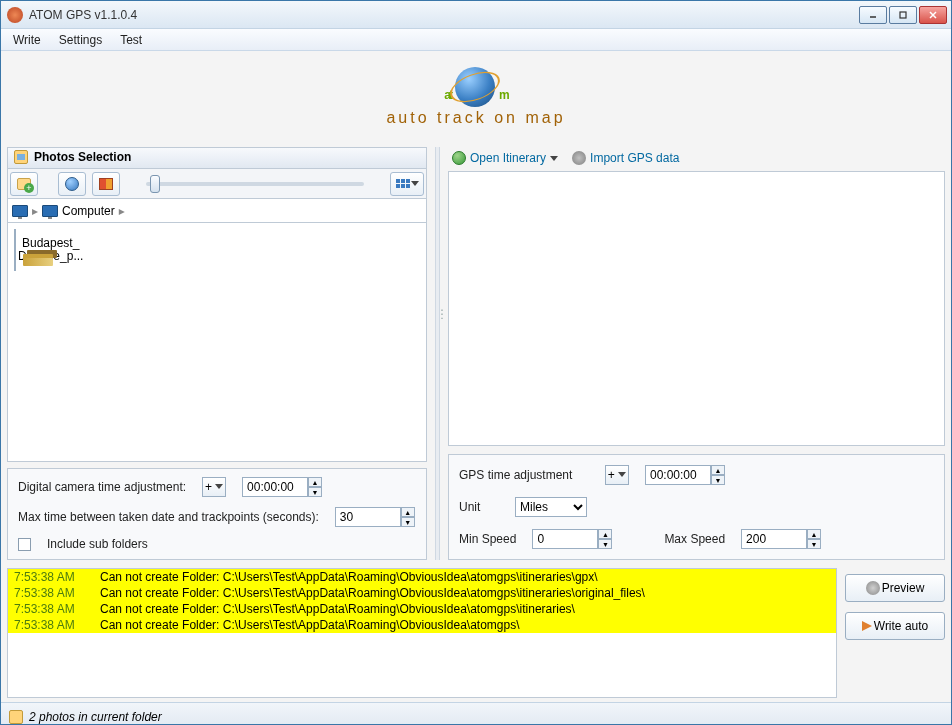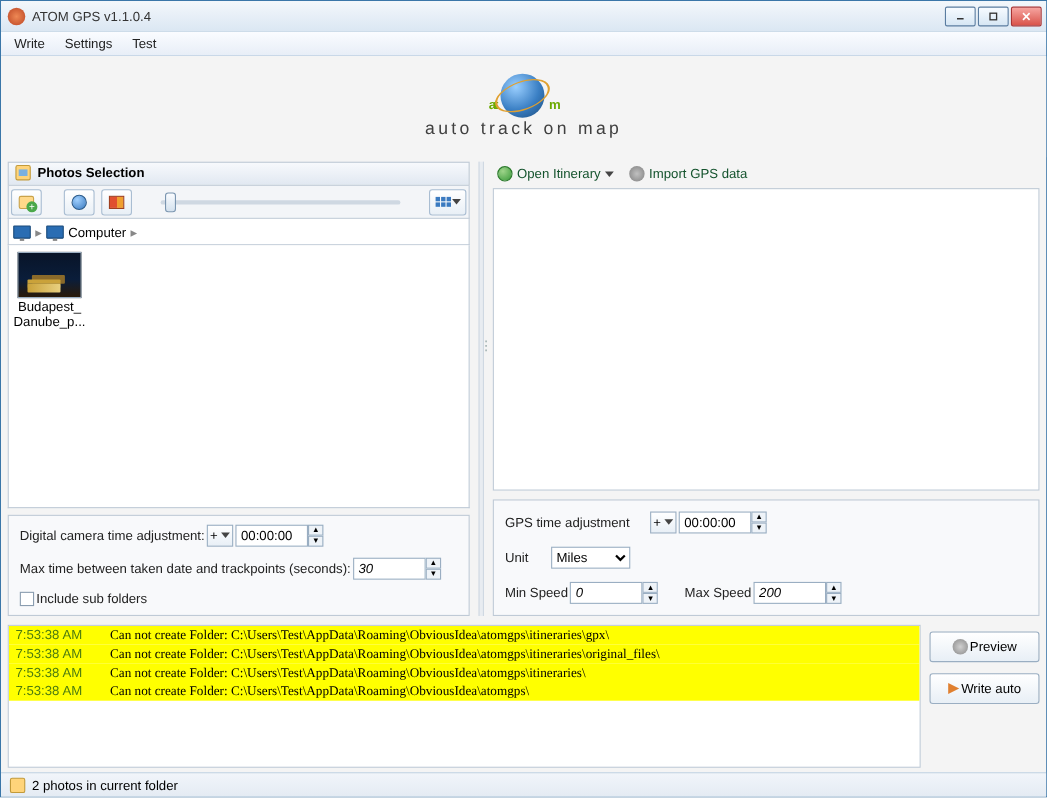--- a/index.html
+++ b/index.html
@@ -20,21 +20,21 @@
 .menubar .mi { padding: 2px 8px; color: #222; cursor: default; border-radius:2px;}
 
 
 .client { flex: 1; background: #f4f4f4; display: flex; flex-direction: column; position: relative; }
 
 
 .logo-area { height: 92px; display:flex; flex-direction:column; align-items:center; justify-content:center; background: #f4f4f4; }
 .logo-area .logo { font-size: 42px; font-weight: 600; color: #6ca900; letter-spacing: -2px; line-height: 0.8; font-family: "Trebuchet MS", sans-serif;}
 .logo-area .logo .globe { display:inline-block; width:40px; height:40px; vertical-align: -8px; background: radial-gradient(circle at 35% 30%, #9acfff 0%, #3a7fc4 55%, #1a4a7a 100%); border-radius:50%; position:relative; margin: 0 4px;}
 .logo-area .logo .globe::before { content:""; position:absolute; inset:-6px; border:2px solid #e0a030; border-radius:50%; transform:rotate(-20deg) scaleY(.5);}
-.logo-area .tagline { color:#404040; font-size:16px; letter-spacing:3px; margin-top:2px; font-family:"Trebuchet MS",sans-serif;}
+.logo-area .tagline { color:#a16207; font-size:16px; letter-spacing:3px; margin-top:2px; font-family:"Trebuchet MS",sans-serif;}
 
 
 .middle { flex: 1; display:flex; padding: 4px 6px; gap: 8px; min-height: 0; }
 .leftpane, .rightpane { display:flex; flex-direction:column; min-height:0;}
 .leftpane { width: 420px; }
 .rightpane { flex:1; }
 
 
 .sectionhdr { height: 22px; background: linear-gradient(#f7f9fc,#e1e8f1); border:1px solid #bfcad6; display:flex; align-items:flex-end; padding:4px 6px; font-weight:bold; gap:6px;}
 .sectionhdr .ico { width:14px;height:14px; background:#ffd47a; border:1px solid #c29a3a; border-radius:2px; position:relative;}
@@ -48,70 +48,70 @@
 .toolrow .viewbtn { width:34px;height:24px;border:1px solid #a9bdd2;border-radius:3px;background:linear-gradient(#fff,#e8eff6);display:flex;align-items:center;justify-content:center;gap:1px;}
 
 
 .crumb { height:24px; border:1px solid #bfcad6; border-top:none; background:#fff; display:flex; align-items:center; padding:0 4px; gap:4px;}
 .crumb .arrow{color:#888;}
 .crumb .monitor{width:16px;height:12px;background:#2a6db3;border:1px solid #1a4a7a;border-radius:1px;position:relative;}
 .crumb .monitor::after{content:"";position:absolute;left:5px;bottom:-3px;width:4px;height:2px;background:#888;}
 
 
 .photogrid { flex:1; border:1px solid #bfcad6; border-top:none; background:#fff; padding:6px; overflow:auto; min-height:140px;}
-.thumb-item { width:62px; display:flex; flex-direction:column; align-items:center; gap:2px;}
+.thumb-item { width:62px; display:flex; align-items:center; gap:2px;}
 .thumb-item .frame { width:58px; height:42px; border:1px solid #9aaec2; background:#000; position:relative;}
 .thumb-item .frame .night { position:absolute; inset:0; background: linear-gradient(180deg,#081428 0%,#0a1d3a 60%,#2a1a08 100%);}
 .thumb-item .frame .night::after{content:"";position:absolute;left:8px;bottom:4px;width:30px;height:8px;background:linear-gradient(90deg,#caa23a,#e8d080);border-radius:1px;box-shadow:0 -4px 0 #caa23a, 4px -8px 0 #8a6a2a;}
 .thumb-item .label { font-size:11px; text-align:center; line-height:1.1;}
 
 
 .vgrip { width:5px; background:#e8ecf1; border-left:1px solid #cfd8e2;border-right:1px solid #cfd8e2; cursor:ew-resize; align-self:stretch;}
 .vgrip::before{content:"⋮";color:#9aa;display:block;text-align:center;margin-top:160px;}
 
 
 .formbox { border:1px solid #bfcad6; background:#f8f9fb; padding:8px 10px; margin-top:6px; display:flex; flex-direction:column; gap:10px;}
-.row { display:flex; align-items:center; gap:2px; }
+.row { display:flex; align-items:center; gap:16px; }
 .row label { color:#222; }
 .sgnbtn { width:24px; height:20px; border:1px solid #9aaec2; background:linear-gradient(#fff,#e8eff6); text-align:center; line-height:18px;}
 .spinwrap { display:flex; }
 .spinwrap input { width:66px; height:20px; border:1px solid #9aaec2; padding:0 4px; }
 .spinwrap .btns { display:flex; flex-direction:column; }
 .spinwrap .btns button { width:14px; height:10px; border:1px solid #9aaec2; background:#eef3f8; font-size:7px; line-height:7px; padding:0;}
-.numinput { width:42px; height:20px; border:1px solid #9aaec2; padding:0 4px;font-style:italic;}
+.numinput { width:42px; height:20px; border:1px solid #9aaec2; padding:0 4px;}
 .chk { width:13px; height:13px; border:1px solid #8a9db0; background:#fff;}
 
 
 .rtop { height:22px; display:flex; align-items:center; gap:14px; padding:0 4px;}
-.linkbtn { display:flex; align-items:center; gap:4px; color:#14532d; cursor:default;}
+.linkbtn { display:flex; align-items:center; gap:4px; color:#0369a1; cursor:default;}
 .ico-globe{width:14px;height:14px;border-radius:50%;background:radial-gradient(circle at 35% 30%,#9ed48a,#3a9a3a);border:1px solid #2a7a2a;}
 .ico-import{width:14px;height:14px;border-radius:50%;background:radial-gradient(circle,#c0c0c0,#808080);}
 
 
 .bigpanel { flex:1; border:1px solid #bfcad6; background:#fff; margin-top:2px; min-height:200px;}
 
 
 .rform { border:1px solid #bfcad6; background:#f8f9fb; padding:10px; margin-top:8px; display:flex; flex-direction:column; gap:12px;}
 .rform select { height:20px; border:1px solid #9aaec2; background:#fff; width:72px;}
 
 
 .bottom-area { display:flex; padding: 4px 6px 4px 6px; gap:8px;}
 .logpanel { flex:1; border:1px solid #bfcad6; background:#fff; height:130px; overflow:auto; font-family:Tahoma;}
 .logrow { display:flex; padding:1px 6px; gap:12px;}
 .logrow.warn { background:#ffff00; }
 .logrow .time{ width:74px; color:#4d7c0f;}
-.logrow .msg{ flex:1; color:#000;font-family:Liberation Serif, serif;}
+.logrow .msg{ flex:1; color:#000;}
 
 .actioncol { width:100px; display:flex; flex-direction:column; gap:10px; padding-top:6px;}
 .actbtn { height:28px; border:1px solid #9aaec2; border-radius:3px; background:linear-gradient(#fff,#e8eff6); display:flex; align-items:center; justify-content:center; gap:2px; font-weight:normal; cursor:default;}
 .actbtn .i-prev{width:14px;height:14px;border-radius:50%;background:radial-gradient(circle,#d0d0d0,#888);}
 .actbtn .i-write{width:0;height:0;border-left:10px solid #e08030;border-top:5px solid transparent;border-bottom:5px solid transparent;}
 
 
-.statusbar { height:22px; border-top:1px solid #c3d4e4; background:linear-gradient(#f1f5fa,#e4ebf3); display:flex; align-items:center; padding:0 8px; gap:6px;}
+.statusbar { height:22px; border-top:1px solid #c3d4e4; background:linear-gradient(#f1f5fa,#e4ebf3); display:flex; align-items:flex-end; padding:0 8px; gap:6px;font-style:italic;}
 .statusbar .ico{width:14px;height:14px;background:#ffd47a;border:1px solid #c29a3a;border-radius:2px;}
 
 
 .tri{width:0;height:0;border-left:4px solid transparent;border-right:4px solid transparent;border-top:5px solid #444;}
 
 .ico-folder{width:14px;height:12px;background:#ffd98a;border:1px solid #c9a24a;border-radius:2px;position:relative;}
 .ico-folder.green::after{content:"+";position:absolute;right:-4px;bottom:-4px;width:10px;height:10px;background:#4aa84a;color:#fff;border-radius:50%;font-size:9px;line-height:10px;text-align:center;}
 .ico-net{width:14px;height:14px;border-radius:50%;background:radial-gradient(circle at 35% 30%,#a0d0ff,#3a7ac0);border:1px solid #2a5a8a;}
 .ico-flag{width:14px;height:12px;background:linear-gradient(90deg,#e05030 50%,#f0a030 50%);border:1px solid #a04020;position:relative;}
 .ico-grid{display:grid;grid-template-columns:repeat(3,4px);grid-template-rows:repeat(2,4px);gap:1px;}

